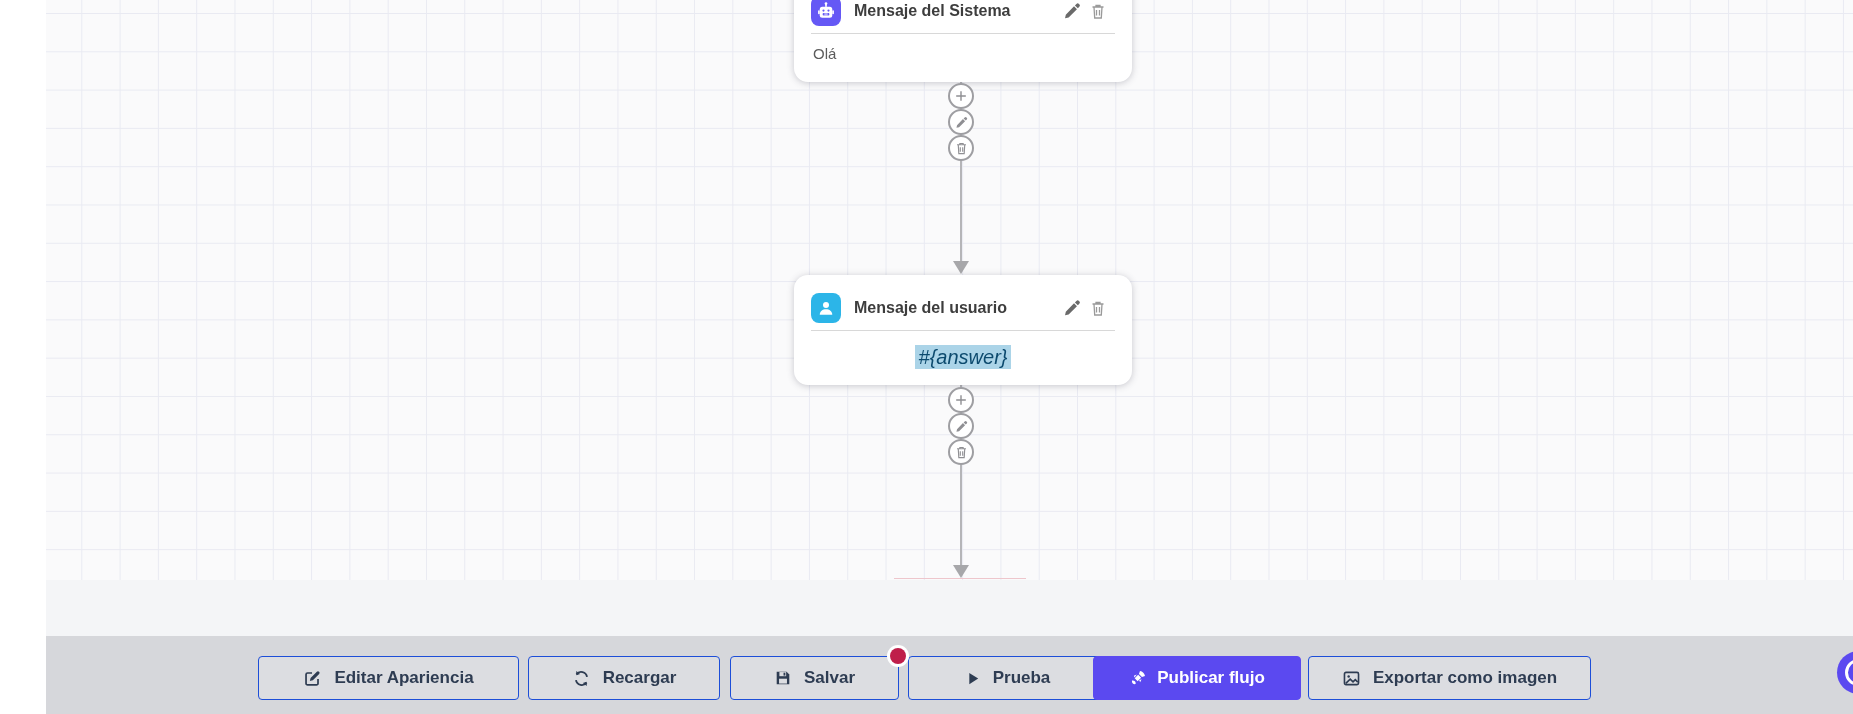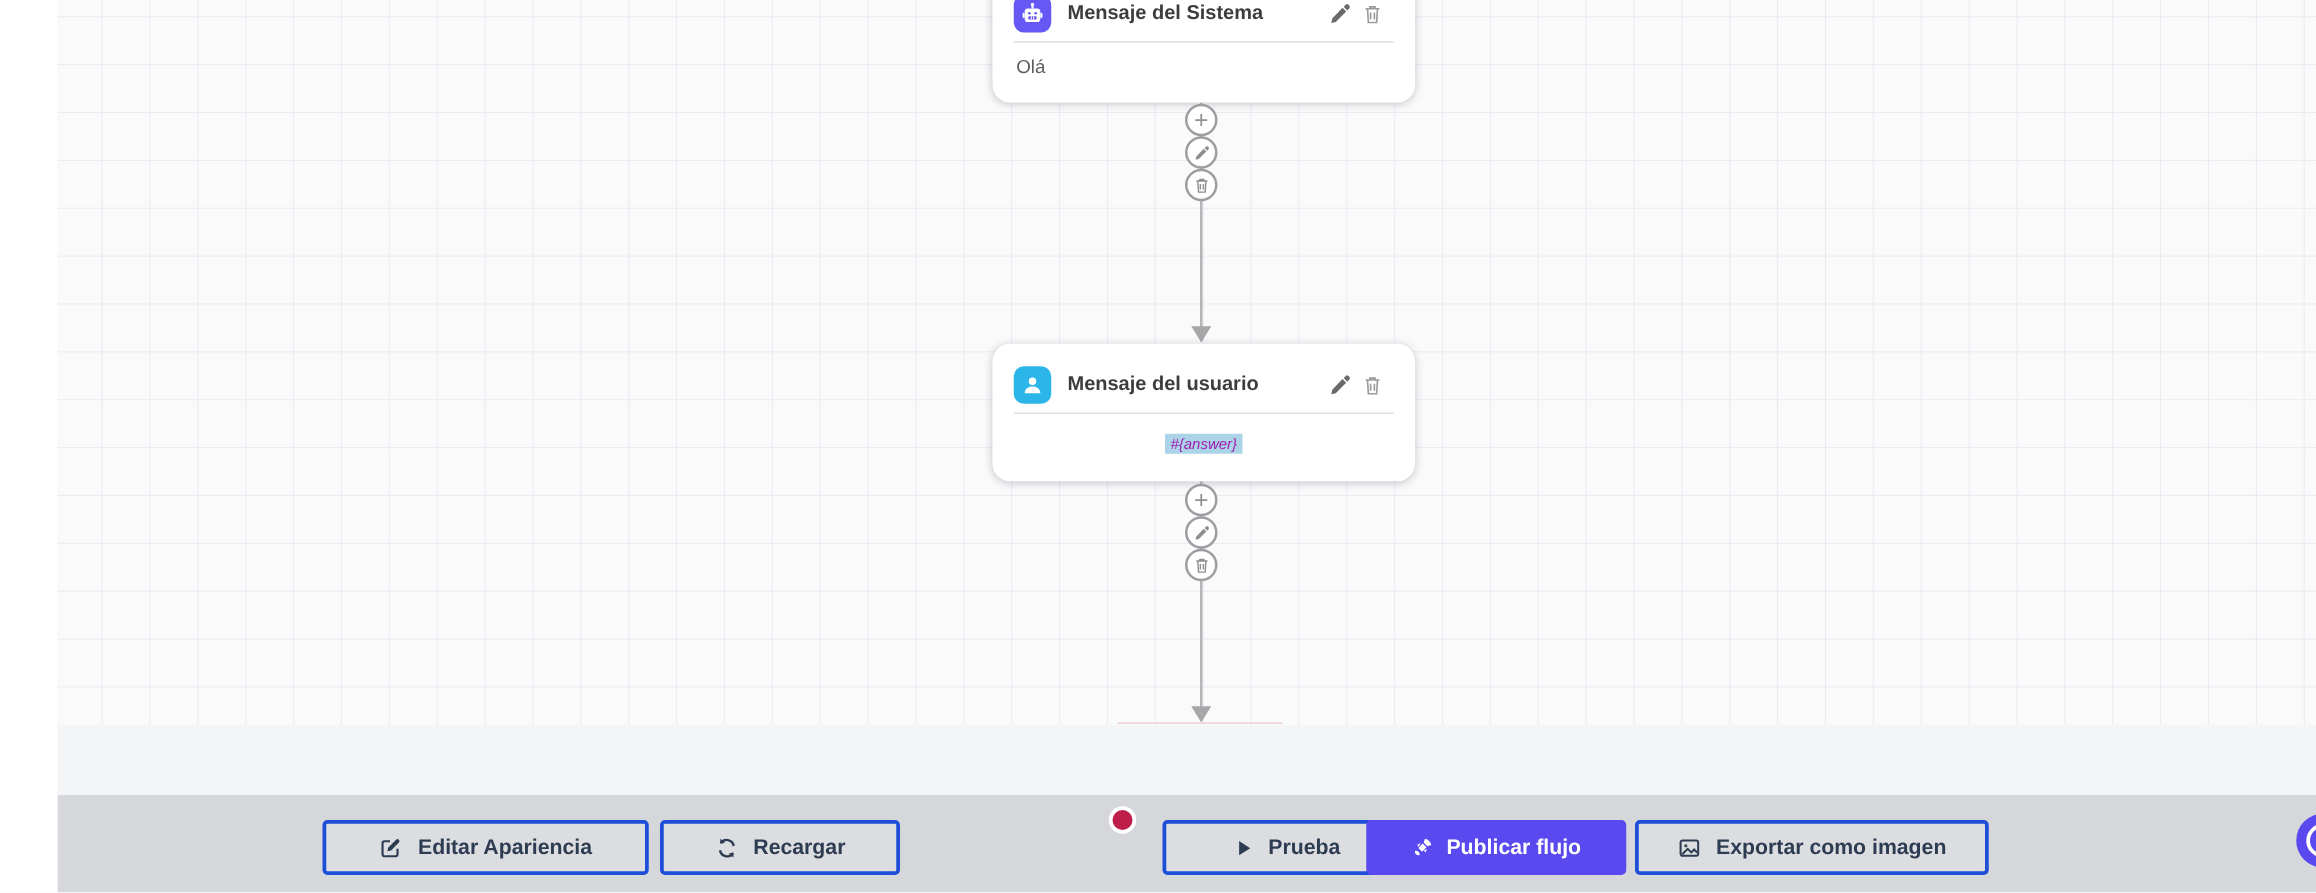--- a/index.html
+++ b/index.html
@@ -20,21 +20,21 @@
     align-items:center;justify-content:center;}
   .node-icon.indigo{background:#6558f5;}
   .node-icon.cyan{background:#2cb5e8;}
   .card-title{flex:1;font-size:16px;font-weight:bold;color:#3d3d3d;white-space:nowrap;}
   .hdr-actions{display:flex;align-items:center;gap:9px;}
   .icon-btn{background:none;border:none;padding:0;cursor:pointer;display:flex;align-items:center;}
   .divider{height:1px;background:#d8d8d8;margin:7px 17px 0 17px;}
   .card-body{font-size:15px;color:#5c5c5c;}
   .body-left{padding:11px 19px 28px 19px;}
   .body-center{padding:15px 19px 20px 19px;text-align:center;}
-  .hl{background:#abd4e8;color:#a21caf;font-style:italic;font-size:12px;padding:1px 4px;}
+  .hl{background:#abd4e8;color:#0c4a6e;font-style:italic;font-size:20px;padding:1px 4px;}
 
   .connector-line{position:absolute;left:914px;width:2px;background:#b5b5b8;}
   .arrowhead{position:absolute;left:907px;width:0;height:0;
     border-left:8px solid transparent;border-right:8px solid transparent;
     border-top:13px solid #a7a7aa;}
   .cstack{position:absolute;left:902px;display:flex;flex-direction:column;z-index:3;}
   .cbtn{width:26px;height:26px;box-sizing:border-box;border-radius:50%;
     background:#fff;border:2px solid #9e9ea2;color:#8f8f93;padding:0;
     display:flex;align-items:center;justify-content:center;cursor:pointer;}
   .pink-line{position:absolute;left:848px;top:578px;width:132px;height:1px;background:#eec6cc;}
@@ -45,21 +45,21 @@
     border:2px solid #8f8f99;border-radius:10px;background:#f0f0f2;box-sizing:border-box;}
   .scroll-thumb{position:absolute;left:1822px;top:95px;width:28px;height:385px;background:#c3c4c7;}
   .scroll-down{position:absolute;left:1826px;top:566px;width:0;height:0;
     border-left:9px solid transparent;border-right:9px solid transparent;
     border-top:9px solid #55565a;}
 
   
   .bottom-strip{position:absolute;left:0;top:580px;width:1853px;height:56px;background:#f4f5f7;}
   .toolbar{position:absolute;left:0;top:636px;width:1853px;height:78px;background:#d6d7db;}
   .tbtn{position:absolute;top:20px;height:44px;box-sizing:border-box;cursor:pointer;
-    border:3px solid #1d4ed8;border-radius:4px;background:#dcdde1;color:#2e3c52;
+    border:1px solid #1d4ed8;border-radius:4px;background:#dcdde1;color:#2e3c52;
     font-family:inherit;font-weight:bold;font-size:17px;
     display:flex;align-items:center;justify-content:center;gap:12px;}
   .tbtn.primary{background:#5b49f0;border-color:#5b49f0;color:#fff;}
   .badge-ring{position:absolute;left:841px;top:645px;width:22px;height:22px;border-radius:50%;
     background:#fff;display:flex;align-items:center;justify-content:center;z-index:4;}
   .badge-dot{width:16px;height:16px;border-radius:50%;background:#bf1e4a;}
 
   .help-btn{position:absolute;left:1791px;top:651px;width:43px;height:43px;border-radius:50%;
     background:#5b49f0;border:none;cursor:pointer;display:flex;align-items:center;justify-content:center;z-index:5;}
   .help-ring{width:27px;height:27px;box-sizing:border-box;border:3px solid #fff;border-radius:50%;
@@ -202,22 +202,31 @@
     <button class="tbtn" style="left:482px;width:192px;">
       <svg width="19" height="19" viewBox="0 0 20 20" fill="none" stroke="currentColor" stroke-width="2">
         <path d="M15.8 8.2A6.2 6.2 0 0 0 4.7 5.6"></path>
         <path d="M4.2 11.8a6.2 6.2 0 0 0 11.1 2.6"></path>
         <path d="M4.4 2.2l.2 4.4 4-1.4z" fill="currentColor" stroke="none"></path>
         <path d="M15.6 17.8l-.2-4.4-4 1.4z" fill="currentColor" stroke="none"></path>
       </svg>
       <span>Recargar</span>
     </button>
 
-
-    <button class="tbtn" style="left:884px;width:200px;">
+    <button class="tbtn" style="left:684px;width:169px;">
+      <svg width="18" height="18" viewBox="0 0 20 20">
+        <path d="M3 3h11l3 3v11H3z" fill="currentColor"></path>
+        <rect x="6" y="3.4" width="7.5" height="4.6" fill="#dcdde1"></rect>
+        <rect x="10.6" y="4.1" width="2" height="3.2" fill="currentColor"></rect>
+        <rect x="5.6" y="10.8" width="8.8" height="5.4" fill="#dcdde1"></rect>
+      </svg>
+      <span>Salvar</span>
+    </button>
+
+    <button class="tbtn" style="left:862px;width:200px;">
       <svg width="15" height="15" viewBox="0 0 16 16" fill="currentColor">
         <path d="M3.5 2v12l9.5-6z"></path>
       </svg>
       <span>Prueba</span>
     </button>
 
     <button class="tbtn primary" style="left:1047px;width:208px;gap:10px;">
       <svg width="18" height="18" viewBox="0 0 20 20" fill="currentColor">
         <path d="M12.2 2.2c2.9.5 5.1 2.7 5.6 5.6l-3.4 1.1-3.3-3.3zM10.2 6.5l3.3 3.3-3.9 3.9-3.3-3.3z"></path>
         <path d="M5.4 7.6 8.6 6l-2.4 3.5zM14 11.4l-1.6 3.2-1.1-2.1z"></path>

